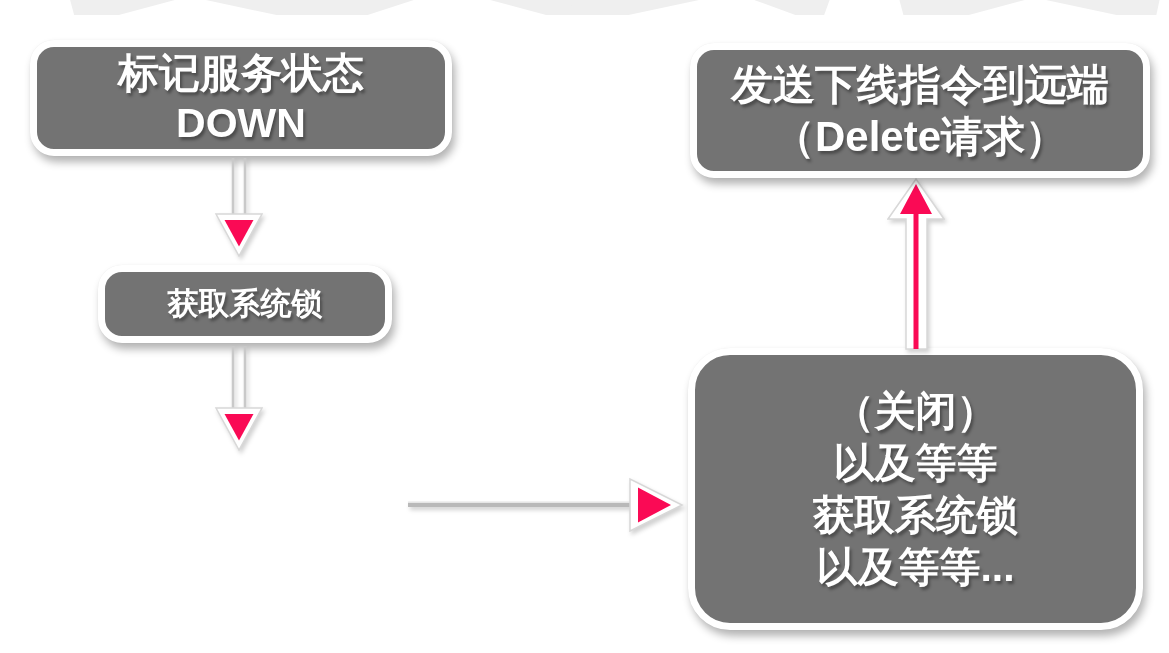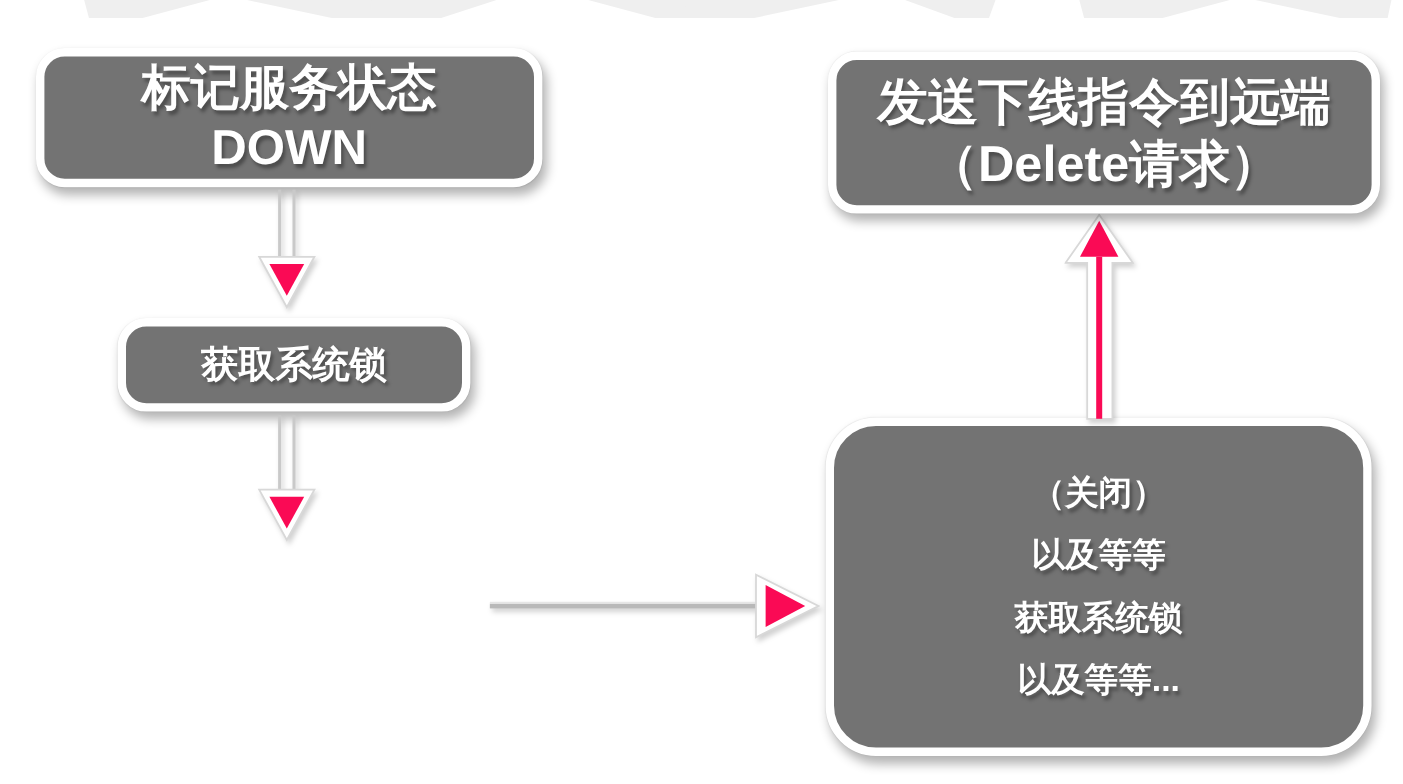--- a/index.html
+++ b/index.html
@@ -37,21 +37,21 @@
     font-weight: bold;
     text-align: center;
     text-shadow: 2px 3px 3px rgba(0,0,0,0.35);
     box-sizing: border-box;
   }
   .node .line { white-space: nowrap; }
 
   #node-mark-down        { left: 30px;  top: 40px;  width: 422px; height: 116px; font-size: 41px; line-height: 50px; }
   #node-acquire-lock     { left: 98px;  top: 265px; width: 294px; height: 78px;  font-size: 31px; line-height: 46px; }
   #node-release-resources{ left: 62px;  top: 455px; width: 350px; height: 100px; font-size: 41px; line-height: 46px; }
-  #node-close-tasks      { left: 688px; top: 348px; width: 455px; height: 282px; font-size: 28px; line-height: 52px; border-radius: 42px; }
+  #node-close-tasks      { left: 688px; top: 348px; width: 455px; height: 282px; font-size: 41px; line-height: 52px; border-radius: 42px; }
   #node-send-delete      { left: 690px; top: 43px;  width: 460px; height: 135px; font-size: 42px; line-height: 52px; }
 
   .arrow { position: absolute; filter: drop-shadow(2px 3px 2px rgba(0,0,0,0.18)); }
   #arrow-1 { left: 211px; top: 158px; }
   #arrow-2 { left: 211px; top: 346px; }
   #arrow-3 { left: 408px; top: 477px; }
   #arrow-4 { left: 887px; top: 178px; }
 </style>
 </head>
 <body>

